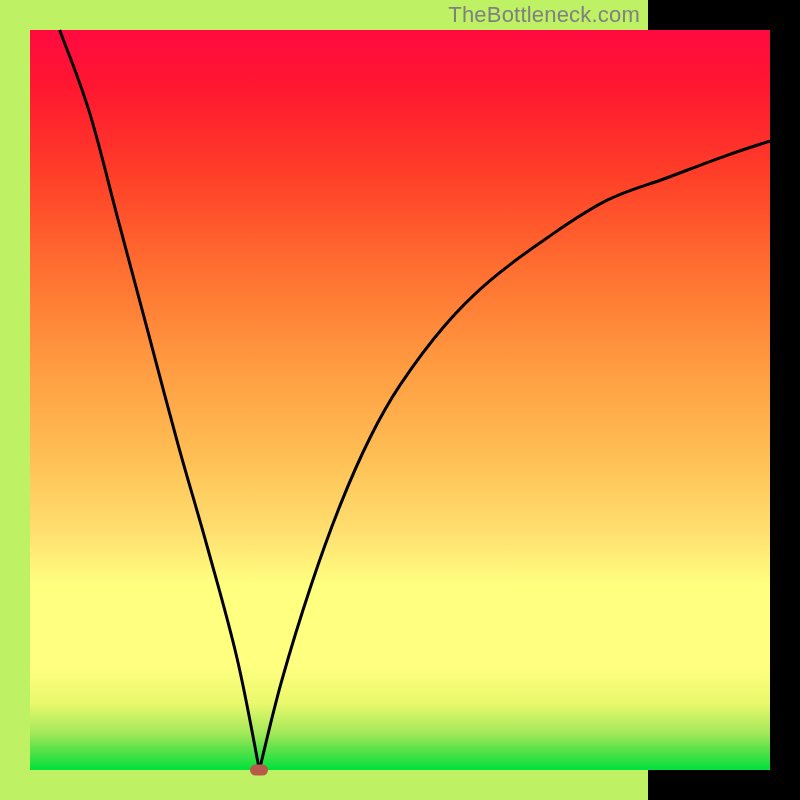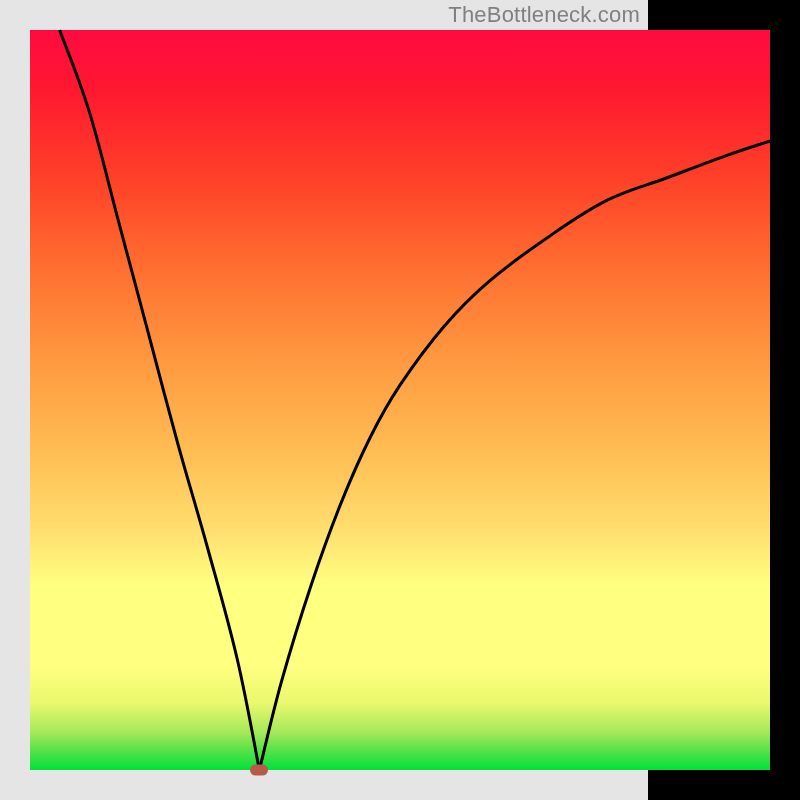--- a/index.html
+++ b/index.html
@@ -8,21 +8,21 @@
     width: 800px;
     height: 800px;
     overflow: hidden;
     background: #000;
     font-family: Arial, Helvetica, sans-serif;
   }
   .frame {
     position: relative;
     width: 648px;
     height: 800px;
-    background: #e5e5e5;
+    background: #bef264;
   }
   .watermark {
     position: absolute;
     top: 2px;
     right: 8px;
     color: #808080;
     font-size: 22px;
     font-weight: 400;
     letter-spacing: 0.2px;
     z-index: 10;

